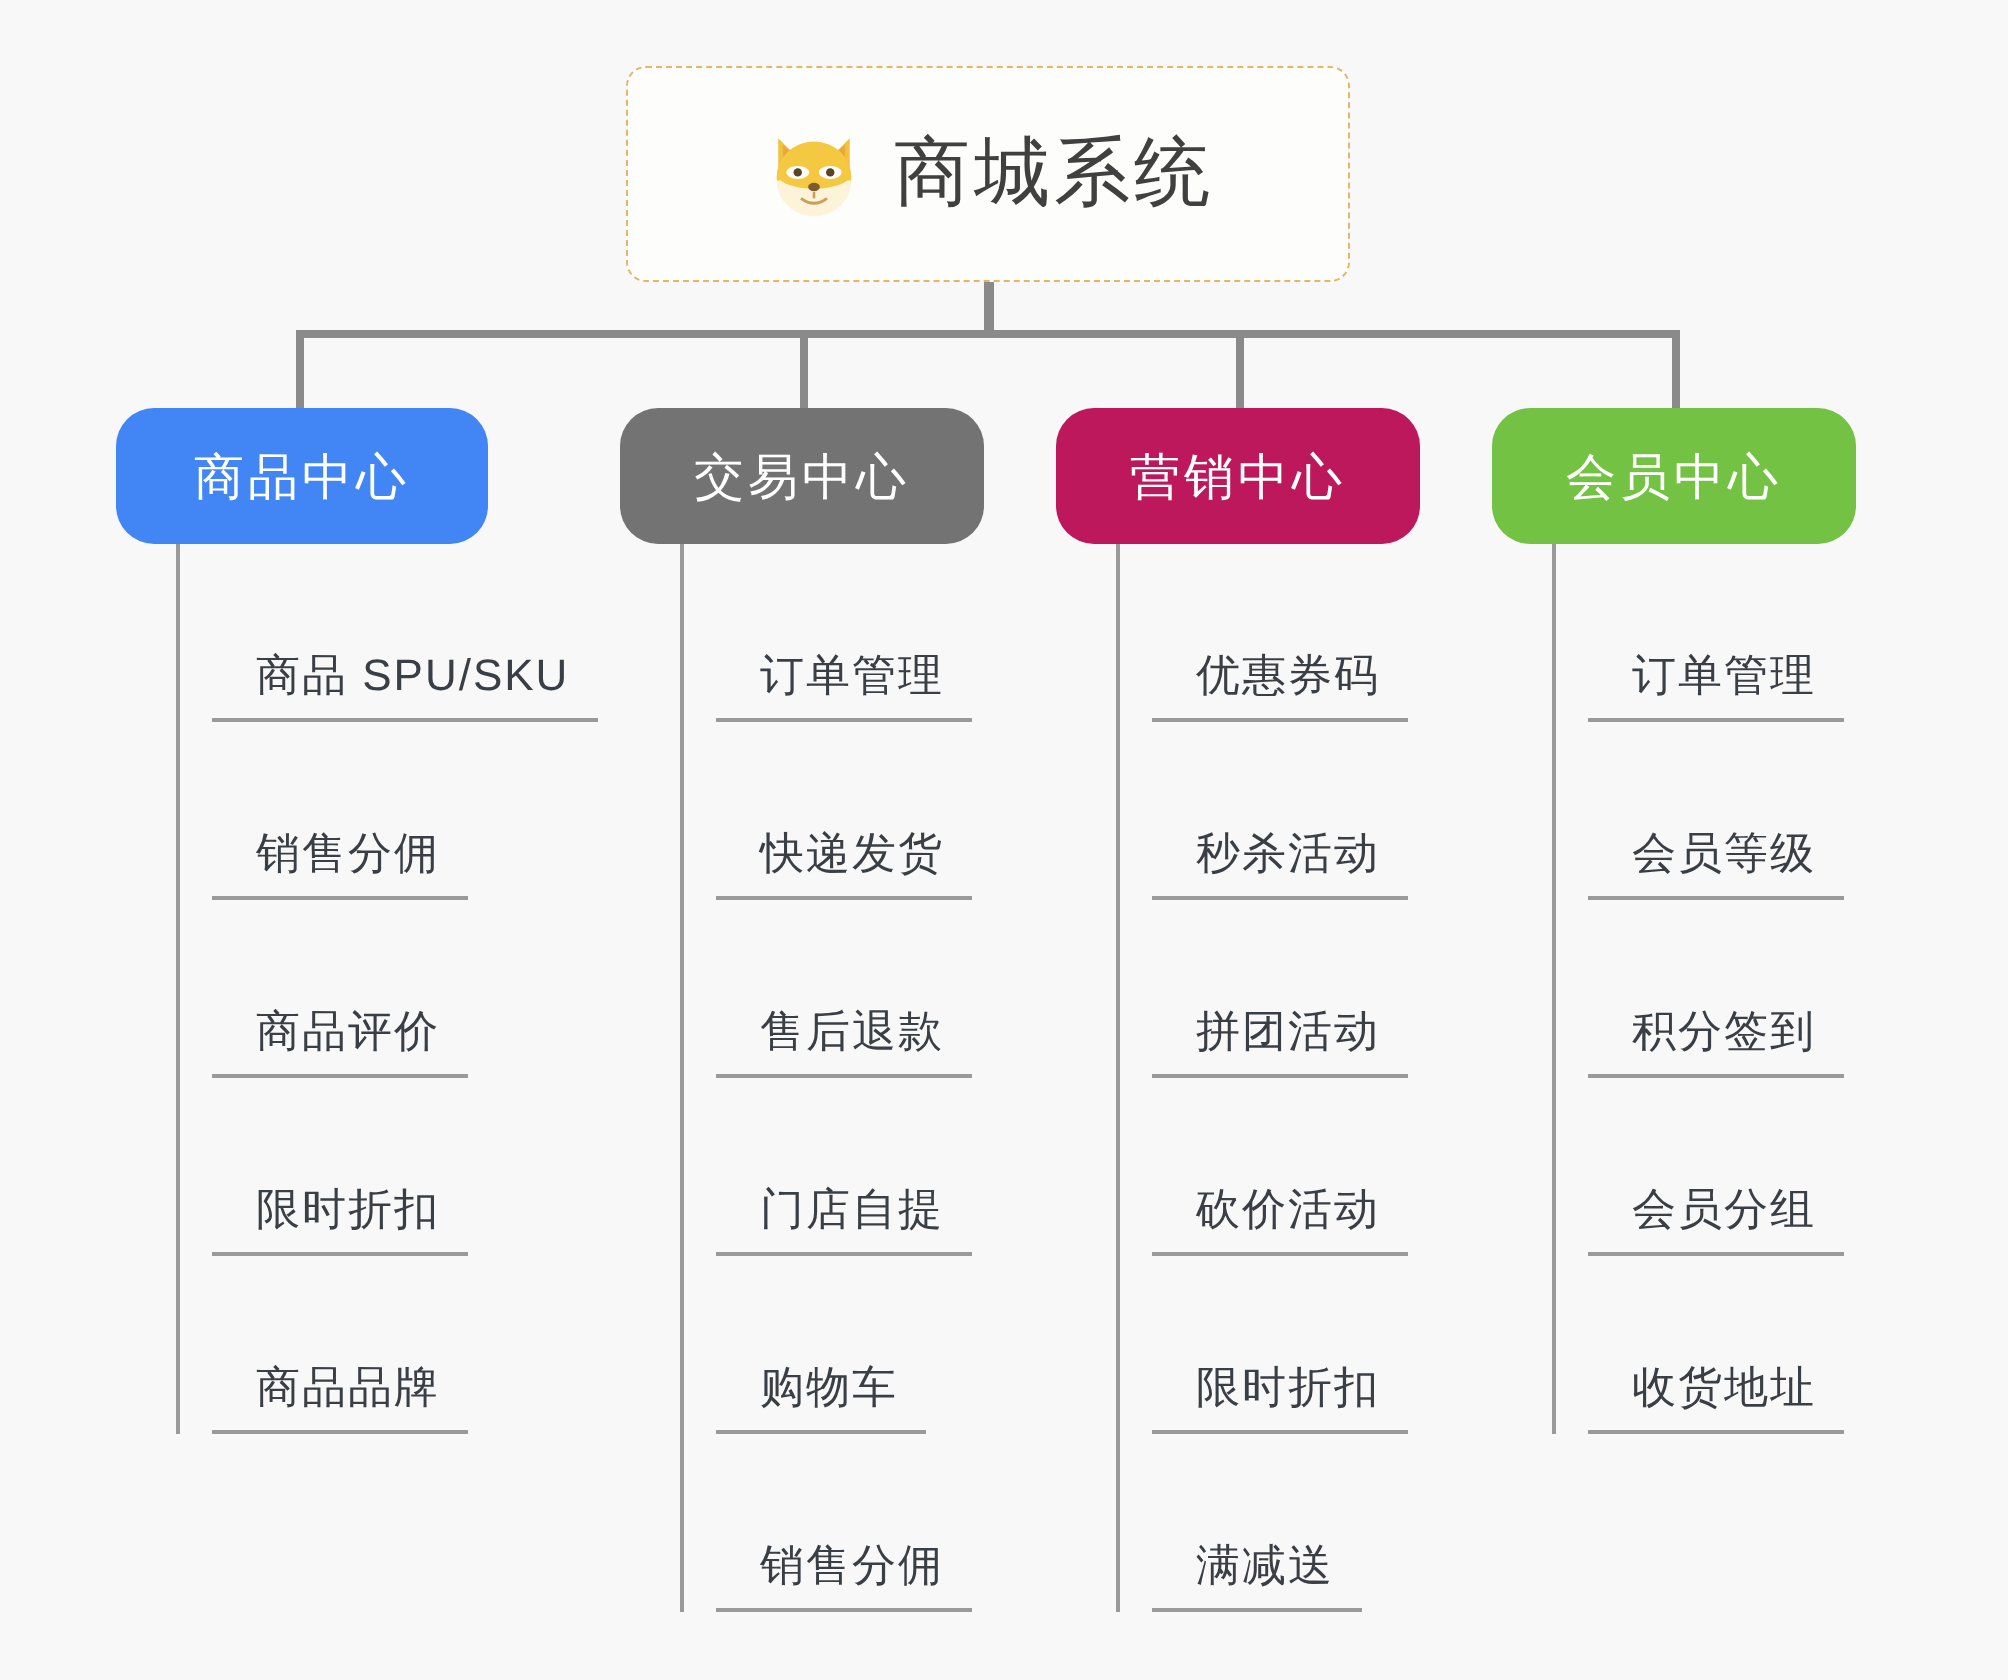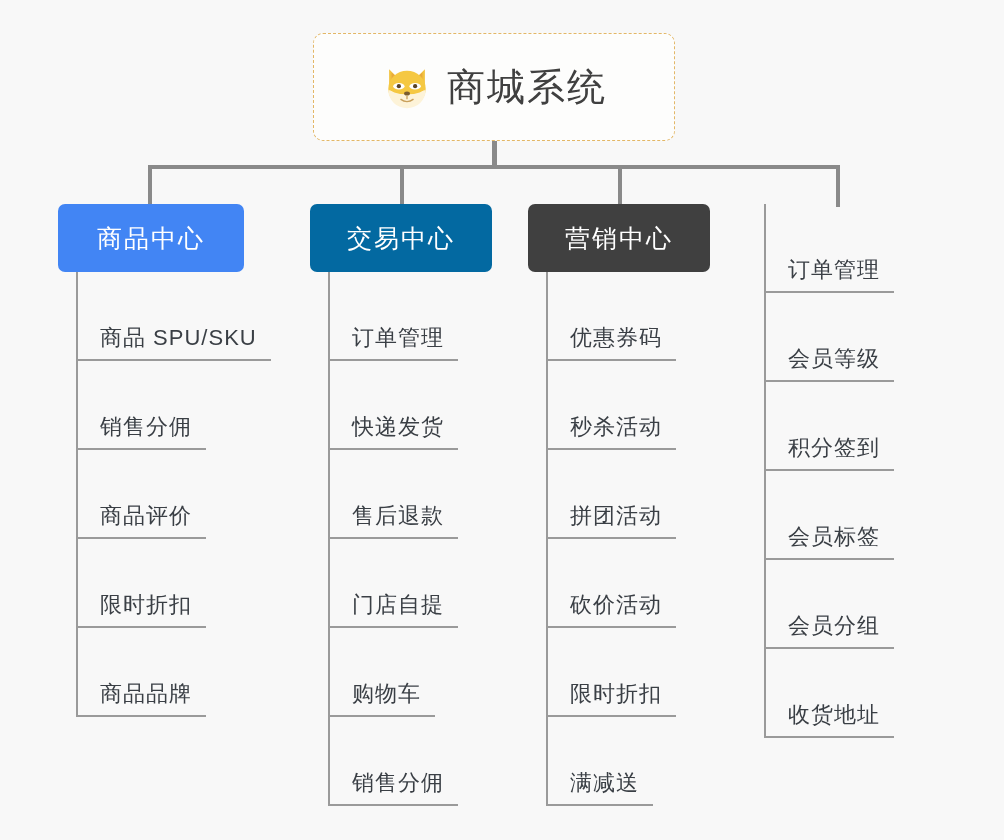--- a/index.html
+++ b/index.html
@@ -58,36 +58,37 @@
   }
   .conn-v { width: 4px; }
   .conn-h { height: 4px; }
 
   
   .column {
     position: absolute;
     top: 204px;
   }
   .cat-box {
-    border-radius: 7px;
+    border-radius: 19px;
     height: 68px;
     display: flex;
     align-items: center;
     justify-content: center;
     color: #ffffff;
     font-size: 25px;
     letter-spacing: 2px;
     box-sizing: border-box;
   }
 
   .leaf-area {
     position: relative;
     margin-top: 0;
+    padding-left: 16px;
     border-left: 2px solid #9a9a9a;
-    margin-left: 18px;
+    margin-left: 30px;
   }
   .leaf-item {
     height: 89px;
     display: flex;
     align-items: flex-end;
     box-sizing: border-box;
   }
   .leaf-label {
     display: inline-block;
     font-size: 22px;
@@ -149,21 +150,21 @@
       <div class="leaf-item">
           <span class="leaf-label">限时折扣</span>
         </div>
       <div class="leaf-item">
           <span class="leaf-label">商品品牌</span>
         </div>
     </div>
   </div>
 
   <div class="column" style="left:310px; width:182px;">
-    <div class="cat-box" style="background:#0369a1; width:182px;">
+    <div class="cat-box" style="background:#737373; width:182px;">
       <span>交易中心</span>
     </div>
     <div class="leaf-area">
       <div class="leaf-item">
           <span class="leaf-label">订单管理</span>
         </div>
       <div class="leaf-item">
           <span class="leaf-label">快递发货</span>
         </div>
       <div class="leaf-item">
@@ -175,21 +176,21 @@
       <div class="leaf-item">
           <span class="leaf-label">购物车</span>
         </div>
       <div class="leaf-item">
           <span class="leaf-label">销售分佣</span>
         </div>
     </div>
   </div>
 
   <div class="column" style="left:528px; width:182px;">
-    <div class="cat-box" style="background:#404040; width:182px;">
+    <div class="cat-box" style="background:#be185d; width:182px;">
       <span>营销中心</span>
     </div>
     <div class="leaf-area">
       <div class="leaf-item">
           <span class="leaf-label">优惠券码</span>
         </div>
       <div class="leaf-item">
           <span class="leaf-label">秒杀活动</span>
         </div>
       <div class="leaf-item">
@@ -201,34 +202,34 @@
       <div class="leaf-item">
           <span class="leaf-label">限时折扣</span>
         </div>
       <div class="leaf-item">
           <span class="leaf-label">满减送</span>
         </div>
     </div>
   </div>
 
   <div class="column" style="left:746px; width:182px;">
+    <div class="cat-box" style="background:#74c244; width:182px;">
+      <span>会员中心</span>
+    </div>
     <div class="leaf-area">
       <div class="leaf-item">
           <span class="leaf-label">订单管理</span>
         </div>
       <div class="leaf-item">
           <span class="leaf-label">会员等级</span>
         </div>
       <div class="leaf-item">
           <span class="leaf-label">积分签到</span>
         </div>
       <div class="leaf-item">
-          <span class="leaf-label">会员标签</span>
-        </div>
-      <div class="leaf-item">
           <span class="leaf-label">会员分组</span>
         </div>
       <div class="leaf-item">
           <span class="leaf-label">收货地址</span>
         </div>
     </div>
   </div>
 
 </div>
 

